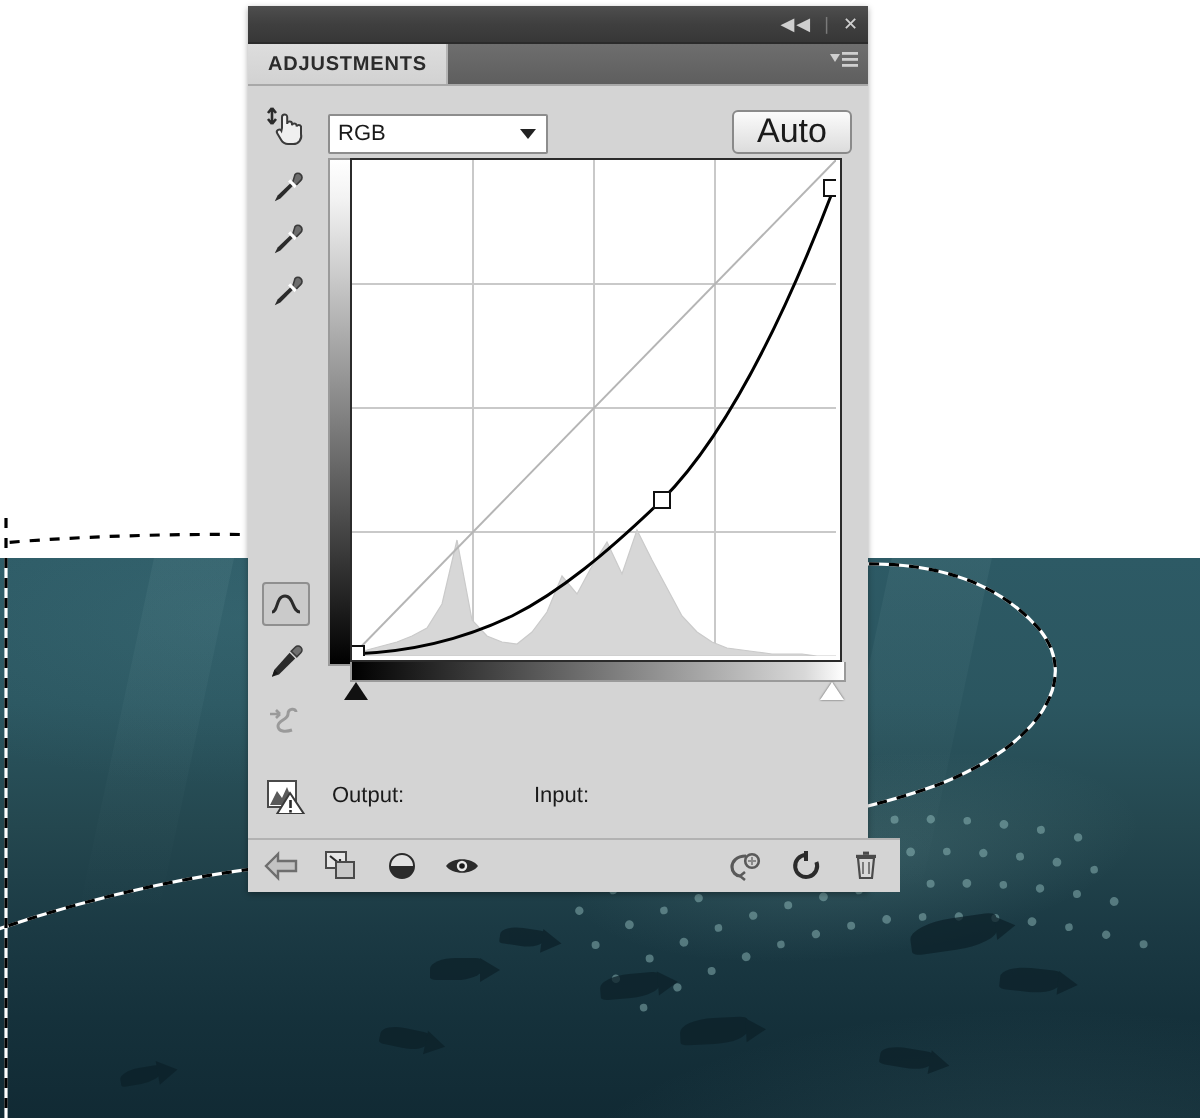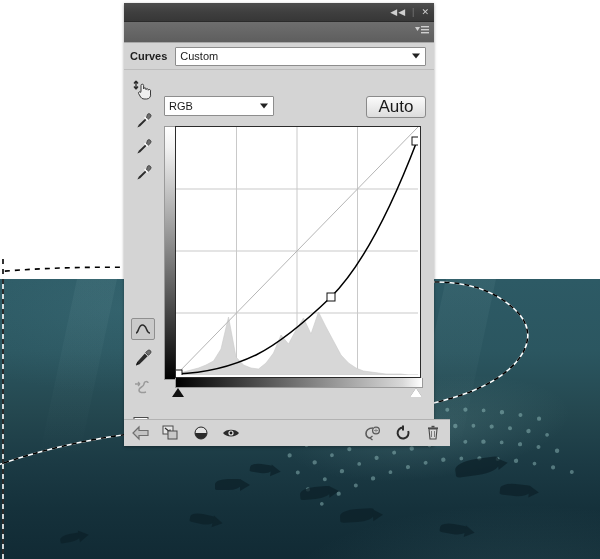--- a/index.html
+++ b/index.html
@@ -87,21 +87,21 @@
   #panel-body{display:flex;height:340px;}
   #tool-col{
     width:38px;background:#d4d4d4;display:flex;flex-direction:column;align-items:center;
     padding-top:8px;position:relative;
   }
   .tool{width:24px;height:24px;display:flex;align-items:center;justify-content:center;margin-bottom:2px;}
   .tool.boxed{border:1px solid #8f8f8f;background:#cacaca;border-radius:2px;width:22px;height:20px;}
 
   #content-col{flex:1;padding:6px 8px 0 2px;}
 
-  #mode-row{height:28px;display:flex;align-items:flex-start;gap:8px;margin-top:20px;}
+  #mode-row{height:28px;display:flex;align-items:flex-end;gap:8px;}
   #channel-select{
     width:100px;height:18px;background:#fff;border:1px solid #8d8d8d;border-radius:1px;
     display:flex;align-items:center;padding:0 4px;position:relative;font-size:11px;color:#1a1a1a;
   }
   #auto-button{
     margin-left:auto;width:58px;height:20px;border:1px solid #8a8a8a;border-radius:3px;
     background:linear-gradient(180deg,#fbfbfb,#dcdcdc);
     font-size:17px;color:#1a1a1a;display:flex;align-items:center;justify-content:center;
   }
 
@@ -244,38 +244,34 @@
 
   <div id="panel-titlebar">
     <div class="winbtns">
       <span>◀◀</span>
       <span class="sep">|</span>
       <span>✕</span>
     </div>
   </div>
 
   <div id="tabbar">
+    <div id="tab-adjustments">
+      <span>ADJUSTMENTS</span>
+    </div>
     <div id="tab-rest"></div>
     <div id="panel-menu-icon">
       <svg width="14" height="11" viewBox="0 0 14 11">
         <polygon points="0,2 5,2 2.5,6" fill="#cfcfcf"></polygon>
         <rect x="6" y="1" width="8" height="1.4" fill="#cfcfcf"></rect>
         <rect x="6" y="4" width="8" height="1.4" fill="#cfcfcf"></rect>
         <rect x="6" y="7" width="8" height="1.4" fill="#cfcfcf"></rect>
       </svg>
     </div>
   </div>
 
-  <div id="preset-row">
-    <span id="preset-label">Curves</span>
-    <div id="preset-select">
-      <span>Custom</span>
-      <span class="caret-dn"></span>
-    </div>
-  </div>
 
   <div id="panel-body">
 
     <div id="tool-col">
 
       <div class="tool" style="margin-bottom:8px;">
         <svg width="22" height="22" viewBox="0 0 22 22">
           <path d="M4 2 L4 10 M4 2 L2 4.5 M4 2 L6 4.5 M4 10 L2 7.5 M4 10 L6 7.5" stroke="#2a2a2a" stroke-width="1.3" fill="none"></path>
           <path d="M9 12 L9 6.5 a1.3 1.3 0 0 1 2.6 0 L11.6 10 a1.2 1.2 0 0 1 2.4 0 L14 10.6 a1.2 1.2 0 0 1 2.3 0 L16.3 11.2 a1.2 1.2 0 0 1 2.2 0 L18.5 15 a4 4 0 0 1 -4 5 L12 20 a4 4 0 0 1 -3.4 -2 L6.6 14.6 a1.2 1.2 0 0 1 2.1 -1.2 Z" fill="#efefef" stroke="#3a3a3a" stroke-width="1"></path>
         </svg>

